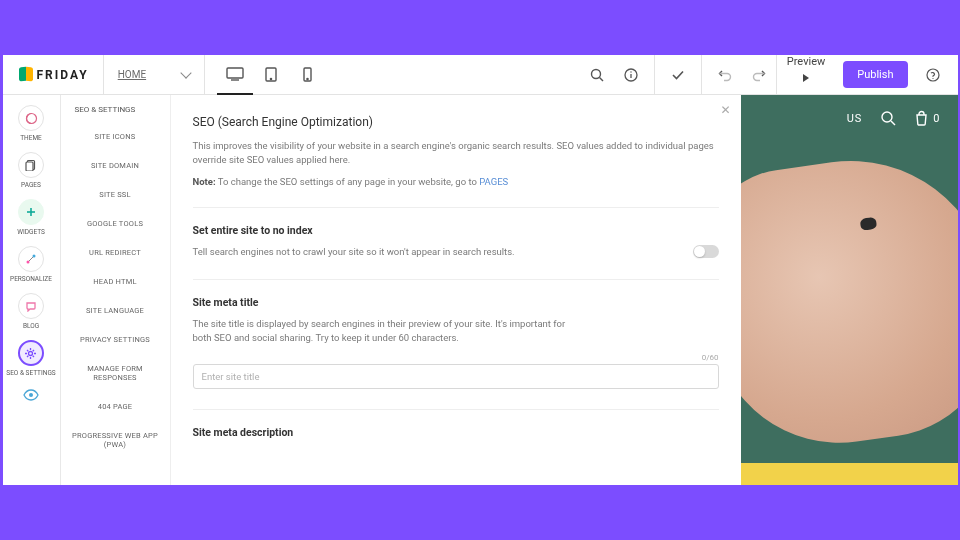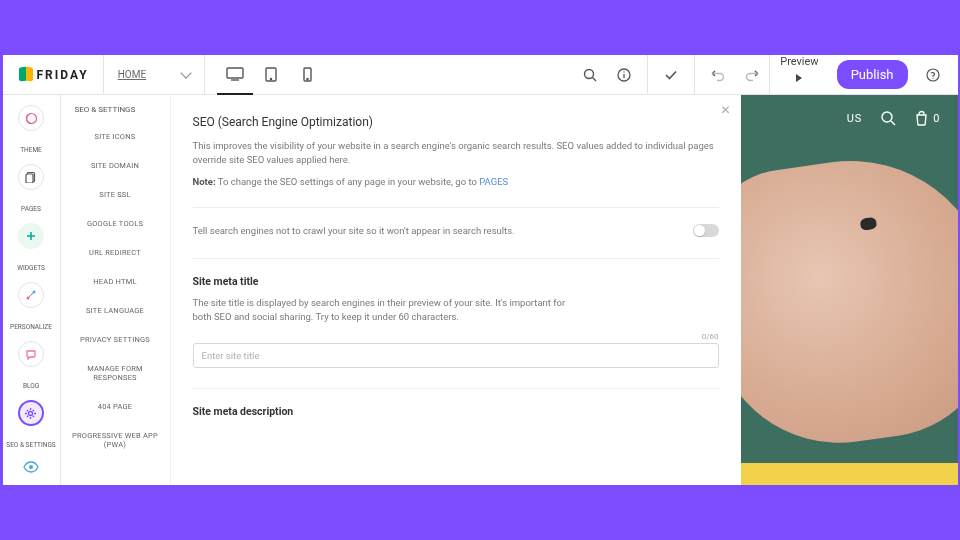--- a/index.html
+++ b/index.html
@@ -19,25 +19,25 @@
 .chev { width: 8px; height: 8px; border-right: 1.5px solid #888; border-bottom: 1.5px solid #888; transform: rotate(45deg); margin-top: -3px; }
 .devices { display: flex; align-items: center; gap: 0; margin-left: 6px; }
 .dev { width: 36px; height: 40px; display: flex; align-items: center; justify-content: center; cursor: pointer; }
 .dev.active { border-bottom: 2px solid #222; }
 .dev svg { stroke: #555; }
 .spacer { flex: 1; }
 .ticon { width: 34px; height: 40px; display: flex; align-items: center; justify-content: center; cursor: pointer; }
 .ticon svg { stroke: #555; fill: none; }
 .preview-btn { display: flex; align-items: center; gap: 6px; font-size: 11px; color: #444; padding: 0 10px; height: 40px; cursor: pointer; border-left: 1px solid #e3e3e3; flex-direction: column; }
 .preview-btn .tri { width: 0; height: 0; border-left: 6px solid #444; border-top: 4px solid transparent; border-bottom: 4px solid transparent; }
-.publish-btn { background: #7c4dff; color: #fff; font-size: 13px; padding: 7px 14px; border-radius: 12px; margin: 0 8px; cursor: pointer; }
+.publish-btn { background: #7c4dff; color: #fff; font-size: 11px; padding: 7px 14px; border-radius: 4px; margin: 0 8px; cursor: pointer; }
 
 
 .leftrail { position: absolute; left: 0; top: 40px; bottom: 0; width: 58px; border-right: 1px solid #e8e8e8; background: #fff; display: flex; flex-direction: column; align-items: center; padding-top: 10px; gap: 10px; }
-.rail-item { display: flex; flex-direction: column; align-items: center; gap: 15px; font-size: 6.5px; color: #5a5a5a; text-align: center; cursor: pointer; }
+.rail-item { display: flex; flex-direction: column; align-items: center; gap: 3px; font-size: 6.5px; color: #5a5a5a; text-align: center; cursor: pointer; }
 .rail-circle { width: 26px; height: 26px; border-radius: 50%; border: 1px solid #e3e3e3; display: flex; align-items: center; justify-content: center; background: #fff; }
 .rail-item.active .rail-circle { border: 2px solid #7c4dff; }
 .rail-circle.plus { background: #e9f9ef; border-color: #e9f9ef; }
 .rail-circle.seo { background: #f1ebff; border-color: #7c4dff; border-width: 2px; }
 .eye-solo { margin-top: 2px; }
 
 
 .settings-col { position: absolute; left: 58px; top: 40px; bottom: 0; width: 110px; border-right: 1px solid #eee; background: #fff; }
 .settings-head { font-size: 8px; color: #555; padding: 10px 8px 8px 14px; }
 .settings-list { display: flex; flex-direction: column; }
@@ -244,20 +244,21 @@
     
 
     <h1>SEO (Search Engine Optimization)</h1>
     <p class="desc">This improves the visibility of your website in a search engine's organic search results. SEO values added to individual pages override site SEO values applied here.</p>
     <p class="note">
       <b>Note:</b><span> To change the SEO settings of any page in your website, go to </span><a href="#">PAGES</a>
     </p>
 
     <div class="hr"></div>
 
+    <div class="sec-title">Set entire site to no index</div>
     <div class="sec-row">
       <div class="sec-sub">Tell search engines not to crawl your site so it won't appear in search results.</div>
       <div class="toggle"></div>
     </div>
 
     <div class="hr"></div>
 
     <div class="sec-title">Site meta title</div>
     <div class="sec-sub">The site title is displayed by search engines in their preview of your site. It's important for both SEO and social sharing. Try to keep it under 60 characters.</div>
     <div class="count">0/60</div>

